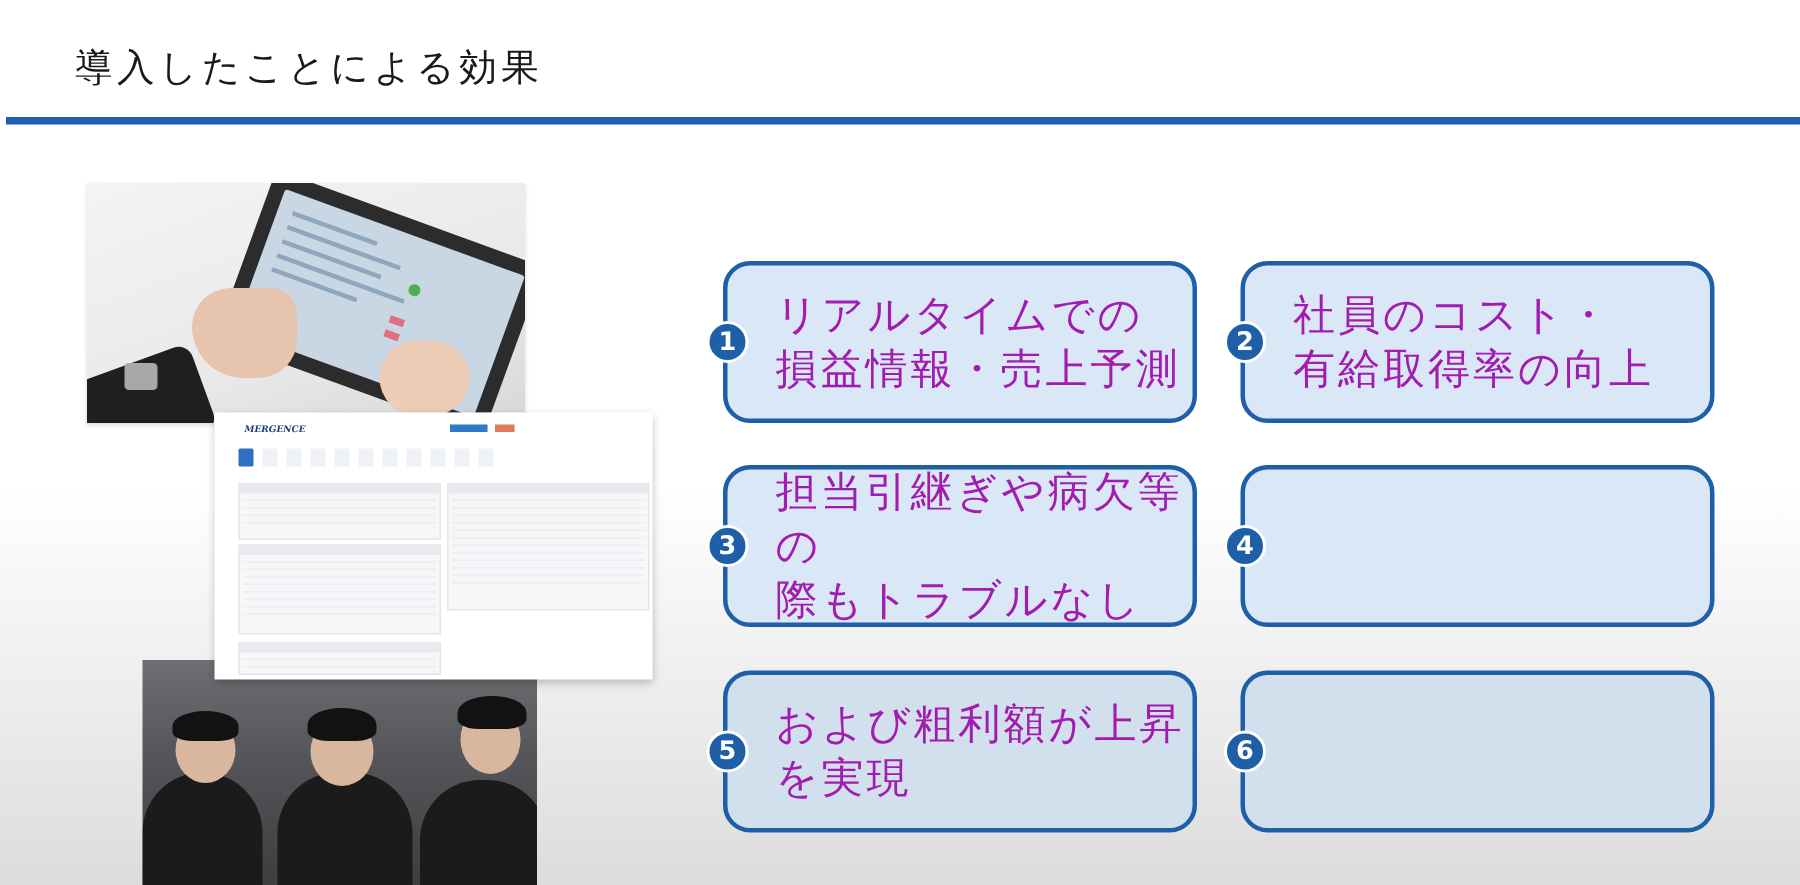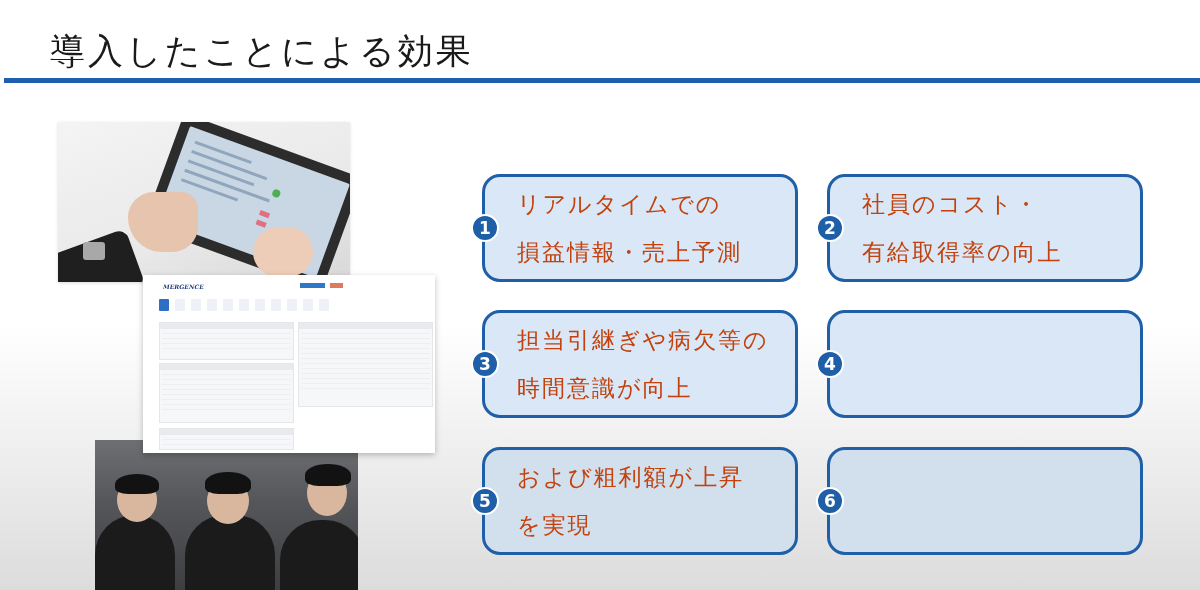--- a/index.html
+++ b/index.html
@@ -4,21 +4,21 @@
   <style>
     * { box-sizing: border-box; margin: 0; padding: 0; }
     html, body { width: 1200px; height: 590px; overflow: hidden; }
     body {
       font-family: "DejaVu Sans", "Liberation Sans", sans-serif;
       background: linear-gradient(180deg, #ffffff 0%, #ffffff 55%, #ececec 80%, #dcdcdc 100%);
       position: relative;
     }
     .slide-title {
       position: absolute; left: 50px; top: 28px;
-      font-size: 35px; color: #1a1a1a; letter-spacing: 3px; font-weight: 500;
+      font-size: 25px; color: #1a1a1a; letter-spacing: 3px; font-weight: 500;
     }
     .title-rule {
       position: absolute; left: 4px; right: 0; top: 78px; height: 5px;
       background: #1e5fae;
     }
     
     .photo-tablet {
       position: absolute; left: 58px; top: 122px; width: 292px; height: 160px;
       background: linear-gradient(160deg, #f4f4f4 0%, #e9e9e9 60%, #d8d8d8 100%);
       overflow: hidden; box-shadow: 0 1px 3px rgba(0,0,0,0.15);
@@ -68,21 +68,21 @@
     }
     .card {
       position: absolute; width: 316px; height: 108px;
       border: 3px solid #1f5fa8; border-radius: 18px;
       background: #d9e7f6;
       display: flex; align-items: center;
       padding-left: 32px;
     }
     .card.row3 { background: #d2dfec; }
     .card-text {
-      font-size: 23px; line-height: 48px; color: #c2410c; letter-spacing: 2px;
+      font-size: 28px; line-height: 36px; color: #a21caf; letter-spacing: 2px;
       white-space: pre-line; font-weight: 500;
     }
     .badge {
       position: absolute; left: -14px; top: 50%; margin-top: -14px;
       width: 28px; height: 28px; border-radius: 50%;
       background: #1f5fa8; color: #fff; border: 2px solid #ffffff;
       font-size: 17px; font-weight: bold; text-align: center; line-height: 24px;
       font-family: "DejaVu Sans", sans-serif;
     }
   </style>
@@ -190,21 +190,21 @@
 損益情報・売上予測</span>
     </div>
     <div class="card" style="left:357px;top:2px;">
       <span class="badge">2</span>
       <span class="card-text">社員のコスト・
 有給取得率の向上</span>
     </div>
     <div class="card" style="left:12px;top:138px;">
       <span class="badge">3</span>
       <span class="card-text">担当引継ぎや病欠等の
-時間意識が向上</span>
+際もトラブルなし</span>
     </div>
     <div class="card" style="left:357px;top:138px;">
       <span class="badge">4</span>
     </div>
     <div class="card row3" style="left:12px;top:275px;">
       <span class="badge">5</span>
       <span class="card-text">および粗利額が上昇
 を実現</span>
     </div>
     <div class="card row3" style="left:357px;top:275px;">

